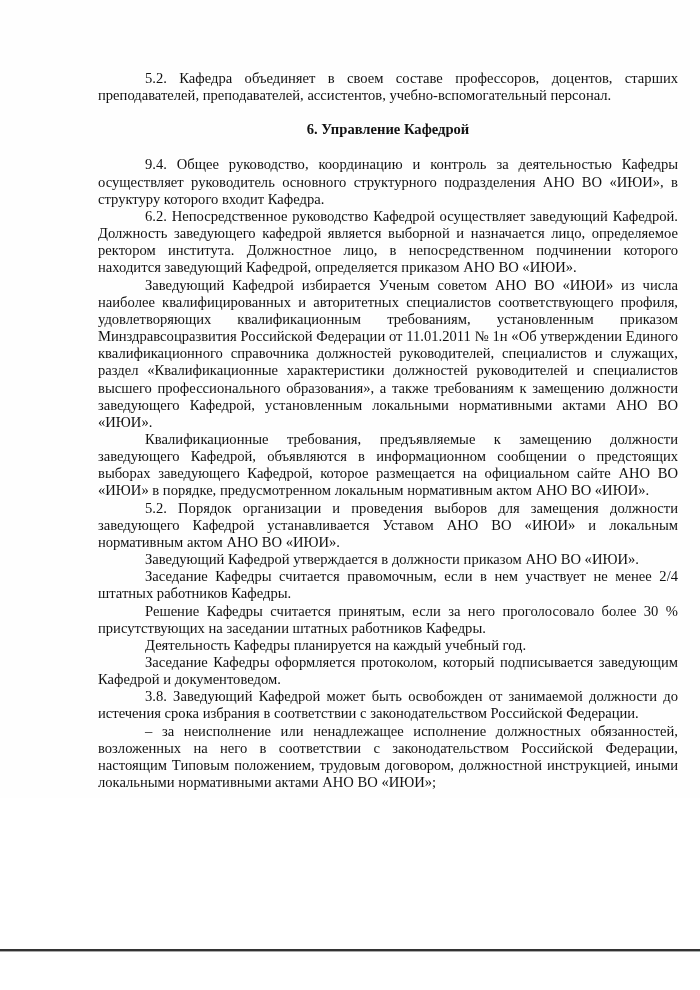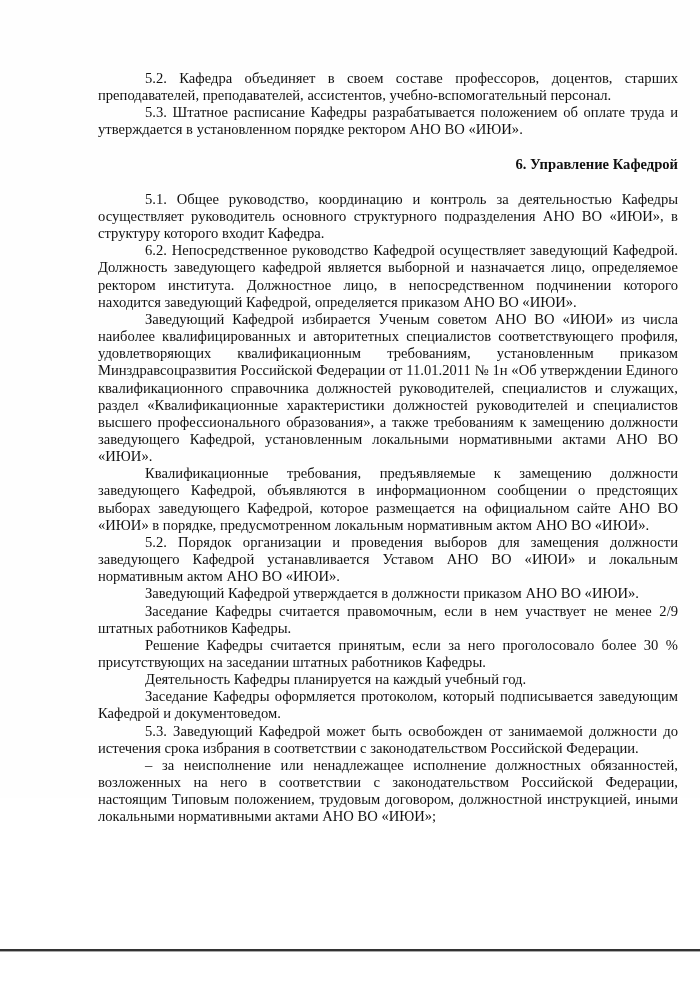--- a/index.html
+++ b/index.html
@@ -6,44 +6,43 @@
   body { width: 700px; height: 990px; position: relative; overflow: hidden; }
   .page {
     position: absolute; left: 0; top: 0; width: 700px; height: 798px; background: #fefefe;
   }
   .content {
     position: absolute; left: 98px; top: 70px; width: 580px;
     font-family: "Liberation Serif", serif; font-size: 14.6px; line-height: 17.15px; color: #111;
   }
   .p { margin: 0; text-align: justify; text-indent: 47px; }
   .heading {
-    text-align: right; font-weight: bold; margin: 17px 0 18px 0; text-indent: 0;
+    text-align: center; font-weight: bold; margin: 17px 0 18px 0; text-indent: 0;
   }
   .divider-dark { position: absolute; left: 0; top: 949px; width: 700px; height: 2px; background: #333; }
   .divider-light { position: absolute; left: 0; top: 951px; width: 700px; height: 1px; background: #aaa; }
 </style>
 </head>
 <body>
 
 <div class="page">
   <div class="content">
     <p class="p">5.2. Кафедра объединяет в своем составе профессоров, доцентов, старших преподавателей, преподавателей, ассистентов, учебно-вспомогательный персонал.</p>
-    <p class="p">5.3. Штатное расписание Кафедры разрабатывается положением об оплате труда и утверждается в установленном порядке ректором АНО ВО «ИЮИ».</p>
 
     <p class="p heading">6. Управление Кафедрой</p>
 
-    <p class="p">5.1. Общее руководство, координацию и контроль за деятельностью Кафедры осуществляет руководитель основного структурного подразделения АНО ВО «ИЮИ», в структуру которого входит Кафедра.</p>
+    <p class="p">9.4. Общее руководство, координацию и контроль за деятельностью Кафедры осуществляет руководитель основного структурного подразделения АНО ВО «ИЮИ», в структуру которого входит Кафедра.</p>
     <p class="p">6.2. Непосредственное руководство Кафедрой осуществляет заведующий Кафедрой. Должность заведующего кафедрой является выборной и назначается лицо, определяемое ректором института. Должностное лицо, в непосредственном подчинении которого находится заведующий Кафедрой, определяется приказом АНО ВО «ИЮИ».</p>
     <p class="p">Заведующий Кафедрой избирается Ученым советом АНО ВО «ИЮИ» из числа наиболее квалифицированных и авторитетных специалистов соответствующего профиля, удовлетворяющих квалификационным требованиям, установленным приказом Минздравсоцразвития Российской Федерации от 11.01.2011 № 1н «Об утверждении Единого квалификационного справочника должностей руководителей, специалистов и служащих, раздел «Квалификационные характеристики должностей руководителей и специалистов высшего профессионального образования», а также требованиям к замещению должности заведующего Кафедрой, установленным локальными нормативными актами АНО ВО «ИЮИ».</p>
     <p class="p">Квалификационные требования, предъявляемые к замещению должности заведующего Кафедрой, объявляются в информационном сообщении о предстоящих выборах заведующего Кафедрой, которое размещается на официальном сайте АНО ВО «ИЮИ» в порядке, предусмотренном локальным нормативным актом АНО ВО «ИЮИ».</p>
     <p class="p">5.2. Порядок организации и проведения выборов для замещения должности заведующего Кафедрой устанавливается Уставом АНО ВО «ИЮИ» и локальным нормативным актом АНО ВО «ИЮИ».</p>
     <p class="p">Заведующий Кафедрой утверждается в должности приказом АНО ВО «ИЮИ».</p>
-    <p class="p">Заседание Кафедры считается правомочным, если в нем участвует не менее 2/9 штатных работников Кафедры.</p>
+    <p class="p">Заседание Кафедры считается правомочным, если в нем участвует не менее 2/4 штатных работников Кафедры.</p>
     <p class="p">Решение Кафедры считается принятым, если за него проголосовало более 30 % присутствующих на заседании штатных работников Кафедры.</p>
     <p class="p">Деятельность Кафедры планируется на каждый учебный год.</p>
     <p class="p">Заседание Кафедры оформляется протоколом, который подписывается заведующим Кафедрой и документоведом.</p>
-    <p class="p">5.3. Заведующий Кафедрой может быть освобожден от занимаемой должности до истечения срока избрания в соответствии с законодательством Российской Федерации.</p>
+    <p class="p">3.8. Заведующий Кафедрой может быть освобожден от занимаемой должности до истечения срока избрания в соответствии с законодательством Российской Федерации.</p>
     <p class="p">– за неисполнение или ненадлежащее исполнение должностных обязанностей, возложенных на него в соответствии с законодательством Российской Федерации, настоящим Типовым положением, трудовым договором, должностной инструкцией, иными локальными нормативными актами АНО ВО «ИЮИ»;</p>
   </div>
 </div>
 
 <div class="divider-dark"></div>
 <div class="divider-light"></div>
 
 </body></html>

